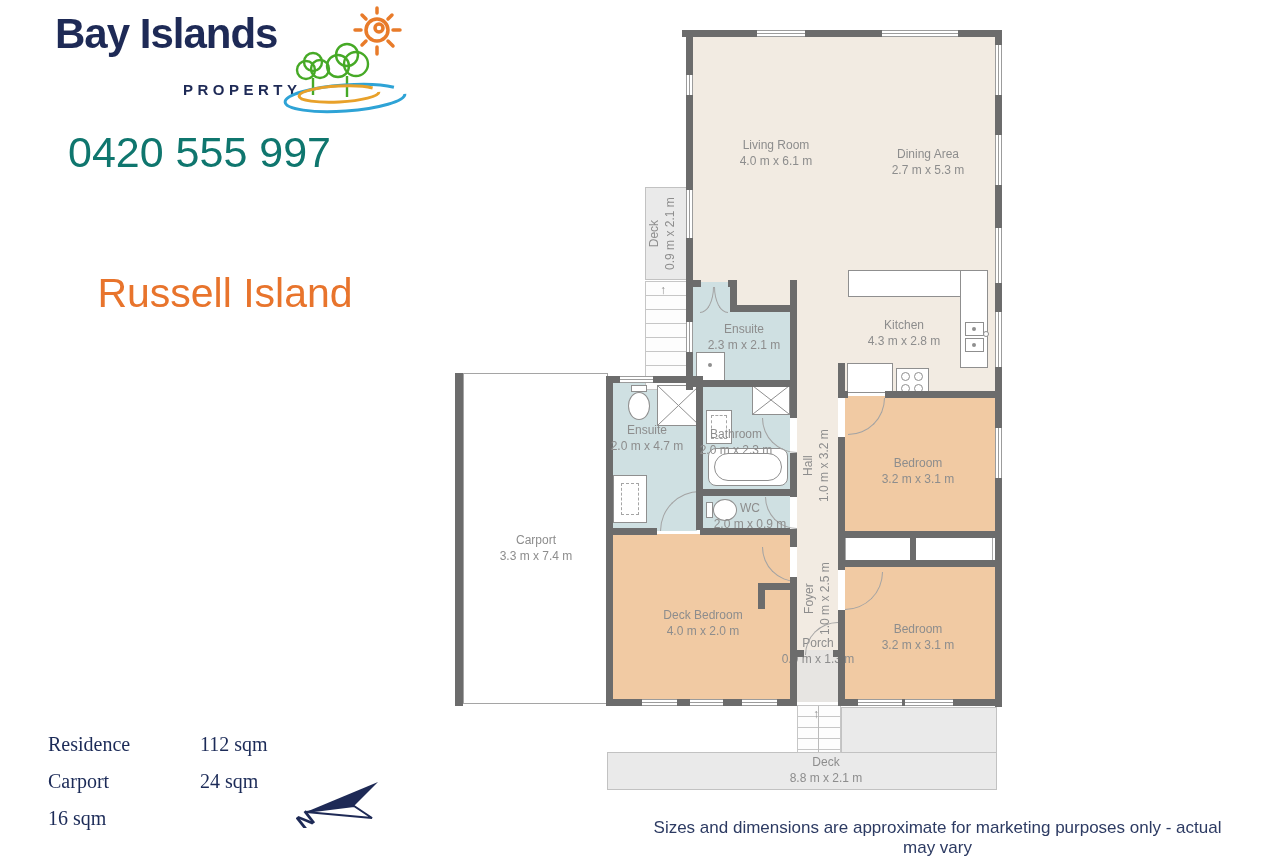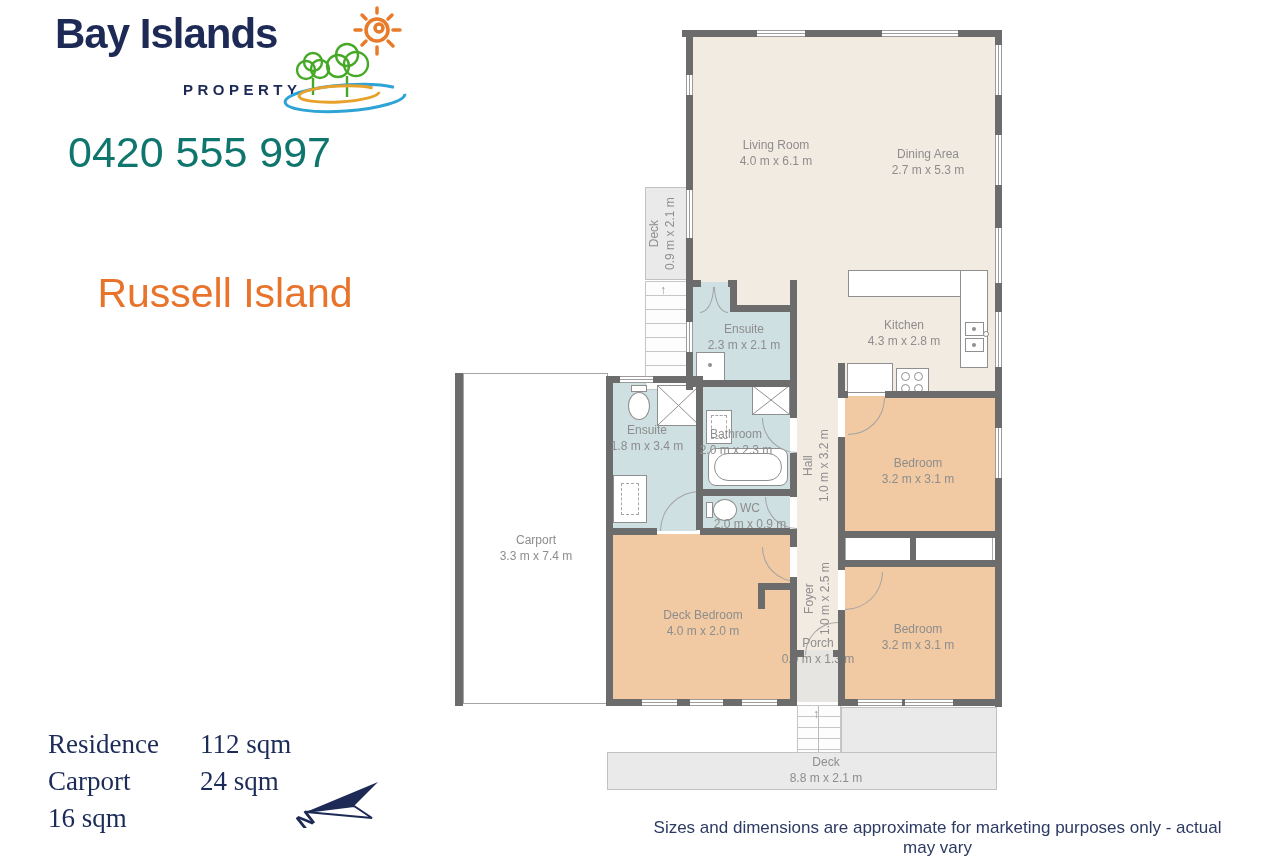--- a/index.html
+++ b/index.html
@@ -4,21 +4,21 @@
 <style>
   *{box-sizing:border-box;margin:0;padding:0;}
   html,body{width:1284px;height:856px;background:#fff;overflow:hidden;
     font-family:"Liberation Sans",sans-serif;position:relative;}
   .abs{position:absolute;}
   
   #logo-title{left:55px;top:10px;font-size:42px;font-weight:bold;color:#1e2a56;letter-spacing:-1px;}
   #logo-sub{left:183px;top:81px;font-size:15px;font-weight:bold;letter-spacing:4.5px;color:#1e2a56;}
   #phone{left:68px;top:128px;font-size:43px;color:#0f766e;}
   #address{left:50px;top:262px;width:350px;text-align:center;font-size:41px;line-height:1.55;color:#e8742c;}
-  #area-table{left:48px;top:726px;font-family:"Liberation Serif",serif;font-size:27px;color:#1c2b58;line-height:37px;}
+  #area-table{left:48px;top:726px;font-family:"Liberation Serif",serif;font-size:20px;color:#1c2b58;line-height:37px;}
   #area-table .row{display:flex;}
   #area-table .lab{width:152px;}
   #disclaimer{left:640px;top:818px;width:595px;text-align:center;font-size:17px;color:#2d3b63;}
   
   #plan{left:450px;top:25px;width:570px;height:800px;}
   .fill{position:absolute;z-index:0;}
   .cream{background:#f2ebe2;}
   .wet{background:#cfe0e2;}
   .bed{background:#f1caa3;}
   .deckg{background:#eaeaea;border:1px solid #c2c2c2;}
@@ -235,21 +235,21 @@
   <div class="rlabel vert" style="left:158px;top:193px;width:110px;">
       <span>Deck</span>
       <span>0.9 m x 2.1 m</span>
     </div>
   <div class="rlabel" style="left:234px;top:297px;width:120px;">
       <span>Ensuite</span>
       <span>2.3 m x 2.1 m</span>
     </div>
   <div class="rlabel" style="left:137px;top:398px;width:120px;">
       <span>Ensuite</span>
-      <span>1.8 m x 3.4 m</span>
+      <span>2.0 m x 4.7 m</span>
     </div>
   <div class="rlabel" style="left:226px;top:402px;width:120px;">
       <span>Bathroom</span>
       <span>2.0 m x 2.3 m</span>
     </div>
   <div class="rlabel" style="left:240px;top:476px;width:120px;">
       <span>WC</span>
       <span>2.0 m x 0.9 m</span>
     </div>
   <div class="rlabel vert" style="left:312px;top:425px;width:110px;">

